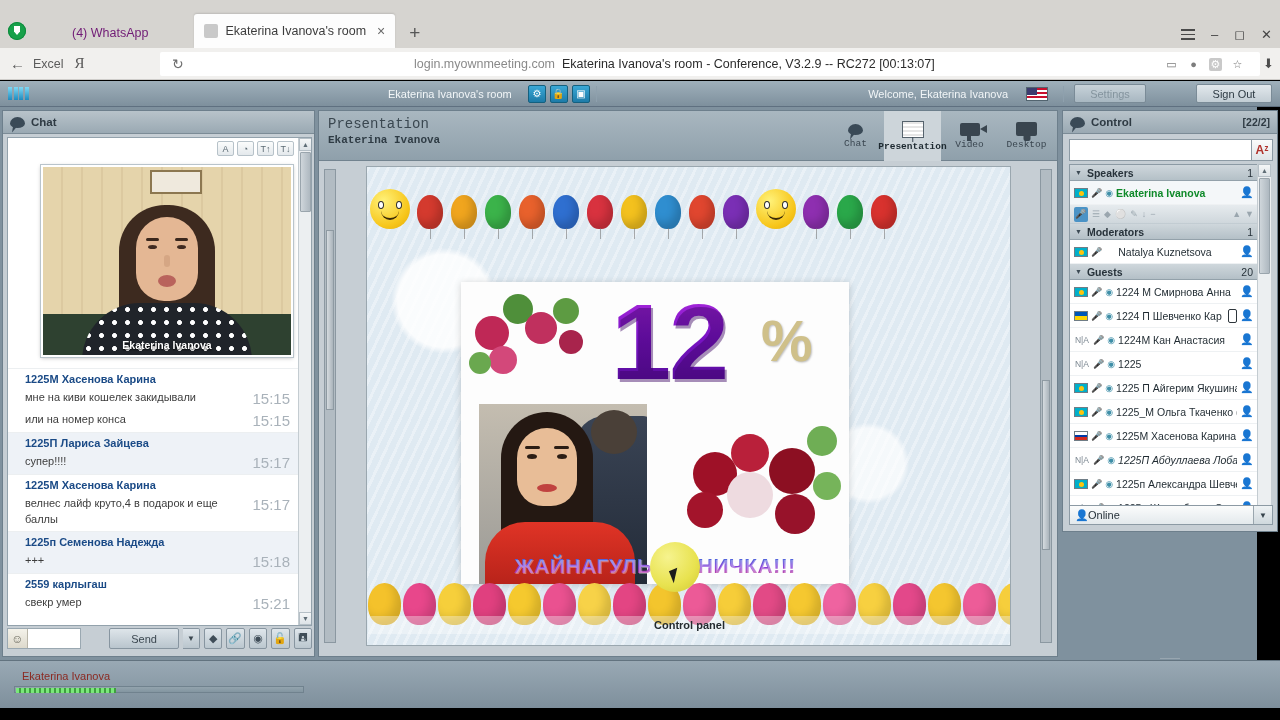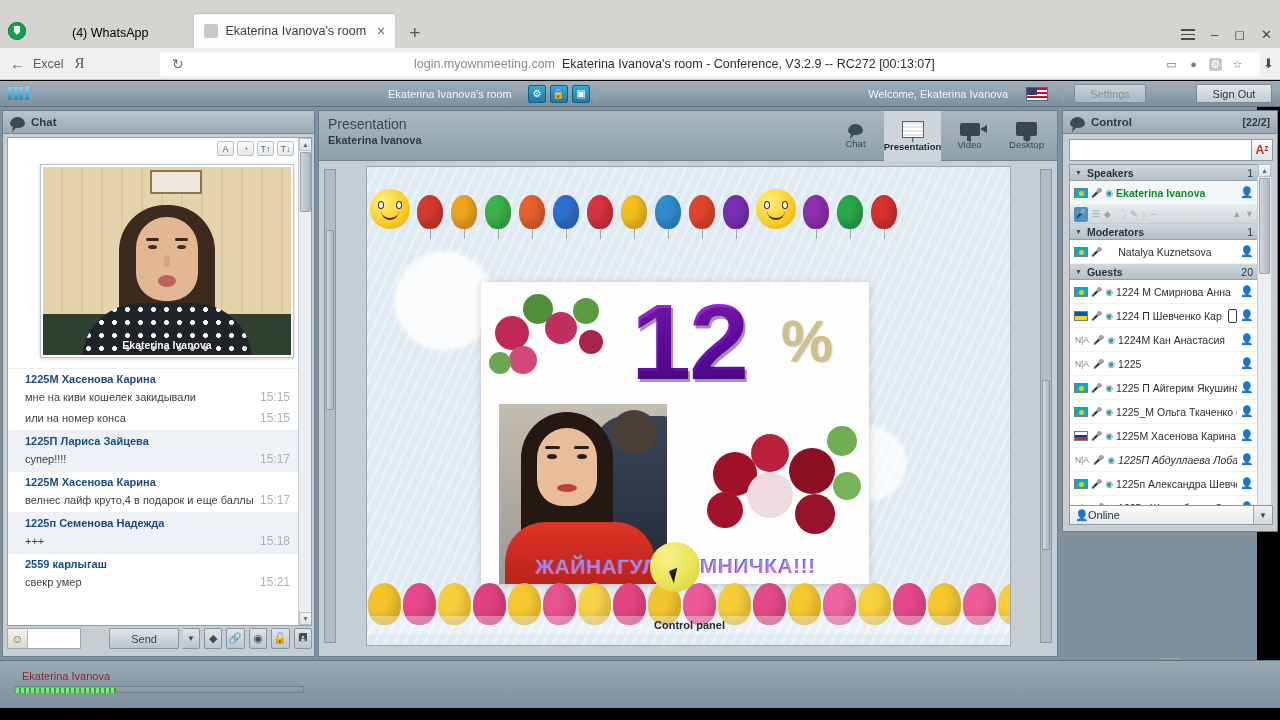--- a/index.html
+++ b/index.html
@@ -24,21 +24,21 @@
   .brand-circle::after {
     content: ""; position: absolute; left: 6px; top: 4px;
     width: 6px; height: 9px; background: #fff;
     clip-path: polygon(0 0, 100% 0, 100% 60%, 50% 100%, 0 60%);
   }
   .tab {
     height: 30px; display: flex; align-items: center; gap: 7px;
     padding: 0 10px; font-size: 12.5px; color: #3c3c3c;
     border-radius: 3px 3px 0 0; white-space: nowrap;
   }
-  .tab.inactive { background: transparent; color: #000000; margin-left: 36px; }
+  .tab.inactive { background: transparent; color: #701a75; margin-left: 36px; }
   .tab.active {
     background: #fdfdfd; margin-left: 36px; height: 34px;
     box-shadow: 0 -1px 2px rgba(0,0,0,.12);
   }
   .tab-favicon { width: 14px; height: 14px; background: #c9c9c9; border-radius: 2px; flex: none; }
   .tab-close { font-size: 14px; color: #6a6a6a; margin-left: 4px; }
   .new-tab { font-size: 19px; color: #575757; margin-left: 14px; margin-bottom: 4px; }
   .win-ctrl {
     position: absolute; top: 26px; right: 8px; display: flex; gap: 16px;
     font-size: 13px; color: #444; align-items: center;
@@ -167,21 +167,21 @@
     position:absolute; left:0; right:0; bottom:4px; text-align:center;
     font-size:10.5px; color:#fff; font-weight:bold; text-shadow:0 1px 2px #000;
   }
   .chat-log { position:absolute; left:0; right:13px; top:230px; bottom:0; overflow:hidden; }
   .msg-user { font-size:11px; font-weight:bold; color:#1a4a86; padding:4px 8px 3px 17px;
               border-top:1px solid #eceff1; }
   .msg-user.alt { background:#eef2f7; }
   .msg-line { display:flex; align-items:flex-start; padding:2px 8px 3px 17px; }
   .msg-line.alt { background:#eef2f7; }
   .msg-text { flex:1; font-size:11px; color:#3d3d3d; line-height:1.45; padding-right:6px; }
-  .msg-time { font-size:12px; color:#a9b2ba; flex:none; }
+  .msg-time { font-size:15px; color:#a9b2ba; flex:none; }
   .vscroll { position:absolute; right:0; top:0; width:13px; bottom:0; background:#eceff1;
              border-left:1px solid #c4ccd1; }
   .vscroll .thumb { position:absolute; left:1px; width:11px; background:linear-gradient(90deg,#cfd6db,#aeb8c0);
              border:1px solid #9aa5ad; border-radius:1px; }
   .vscroll .arrow { position:absolute; left:0; width:13px; height:13px;
              background:linear-gradient(#f4f6f7,#dde3e7); border:1px solid #b5bfc6;
              font-size:7px; color:#5f6d76; display:flex; align-items:center; justify-content:center; }
 
   .chat-footer { position:absolute; left:4px; bottom:4px; width:305px; height:27px;
                  display:flex; align-items:center; gap:4px; }
@@ -200,21 +200,21 @@
   .send-caret { width:20px; height:21px; border:1px solid #8795a0; border-left:none; border-radius:0 2px 2px 0;
     background:linear-gradient(#dee5ea,#b9c5cd); font-size:8px; color:#3b4750;
     display:flex; align-items:center; justify-content:center; }
   .ftool { width:21px; height:21px; border:1px solid #8795a0; border-radius:2px;
     background:linear-gradient(#dfe6eb,#bbc7cf); font-size:11px; color:#3f4d58;
     display:flex; align-items:center; justify-content:center; }
 
   
   #pres-panel { left: 318px; top: 3px; width: 740px; height: 547px; }
   .pres-head { position:absolute; left:0; top:0; width:100%; height:50px;
-               background: linear-gradient(#a9b7c0, #8fa0ab); border-bottom:1px solid #72838f; }
+               background: linear-gradient(#a9b7c0, #8fa0ab); border-bottom:1px solid #72838f;font-family:Liberation Mono, monospace; }
   .pres-title { position:absolute; left:9px; top:5px; font-size:14px; color:#3a4750; }
   .pres-sub { position:absolute; left:9px; top:23px; font-size:11px; color:#2f3c45; font-weight:bold; }
   .mode-tabs { position:absolute; right:2px; top:0; height:50px; display:flex; }
   .mode-tab { width:57px; height:50px; display:flex; flex-direction:column;
               align-items:center; justify-content:center; gap:3px; }
   .mode-tab.active { background:#cdd5da; }
   .mode-tab .mlabel { font-size:9.5px; color:#3a4650; }
   .mode-tab.active .mlabel { color:#1d2930; font-weight:bold; }
   .ico-screen { width:22px; height:17px; background:#fff; border:1px solid #56636d;
                 background-image: repeating-linear-gradient(#e6e6e6 0 2px, #fff 2px 4px); position:relative;}
@@ -250,21 +250,21 @@
   .smiley .ey { position:absolute; top:12px; width:6px; height:8px; background:#fff; border-radius:50%;
             border:1px solid #2d2d2d; }
   .smiley .ey.l { left:8px; } .smiley .ey.r { right:8px; }
   .smiley .mo { position:absolute; left:50%; top:22px; width:18px; height:9px; transform:translateX(-50%);
             border-bottom:2.5px solid #3a2a06; border-radius:0 0 12px 12px; }
   .bottom-balloons { position:absolute; left:0; bottom:20px; width:100%; height:66px;
             display:flex; align-items:flex-end; overflow:hidden; }
   .bb { width:33px; height:42px; border-radius:50% 50% 44% 44%; margin:0 1px; flex:none;
         box-shadow: inset -6px -7px 10px rgba(0,0,0,.14); }
 
-  .slide-card { position:absolute; left:114px; top:115px; width:388px; height:302px;
+  .slide-card { position:absolute; left:94px; top:115px; width:388px; height:302px;
                 background:#fdfdfd; box-shadow:0 1px 7px rgba(0,0,0,.18); overflow:hidden; }
   .num12 { position:absolute; left:150px; top:6px; font-size:108px; line-height:1;
            font-family:"Liberation Sans", sans-serif; font-weight:bold;
            background: linear-gradient(180deg,#b22ce0 0%,#7b13c6 45%,#4c0b8e 100%);
            -webkit-background-clip:text; background-clip:text; color:transparent;
            text-shadow:2px 3px 0 rgba(60,5,100,.45); letter-spacing:-2px; }
   .pct { position:absolute; left:300px; top:25px; font-size:58px; font-weight:bold; color:#cfc08a;
          text-shadow:1px 1px 2px rgba(0,0,0,.25); }
   .flowers-tl { position:absolute; left:6px; top:4px; width:136px; height:110px; }
   .fl { position:absolute; border-radius:50%; }

